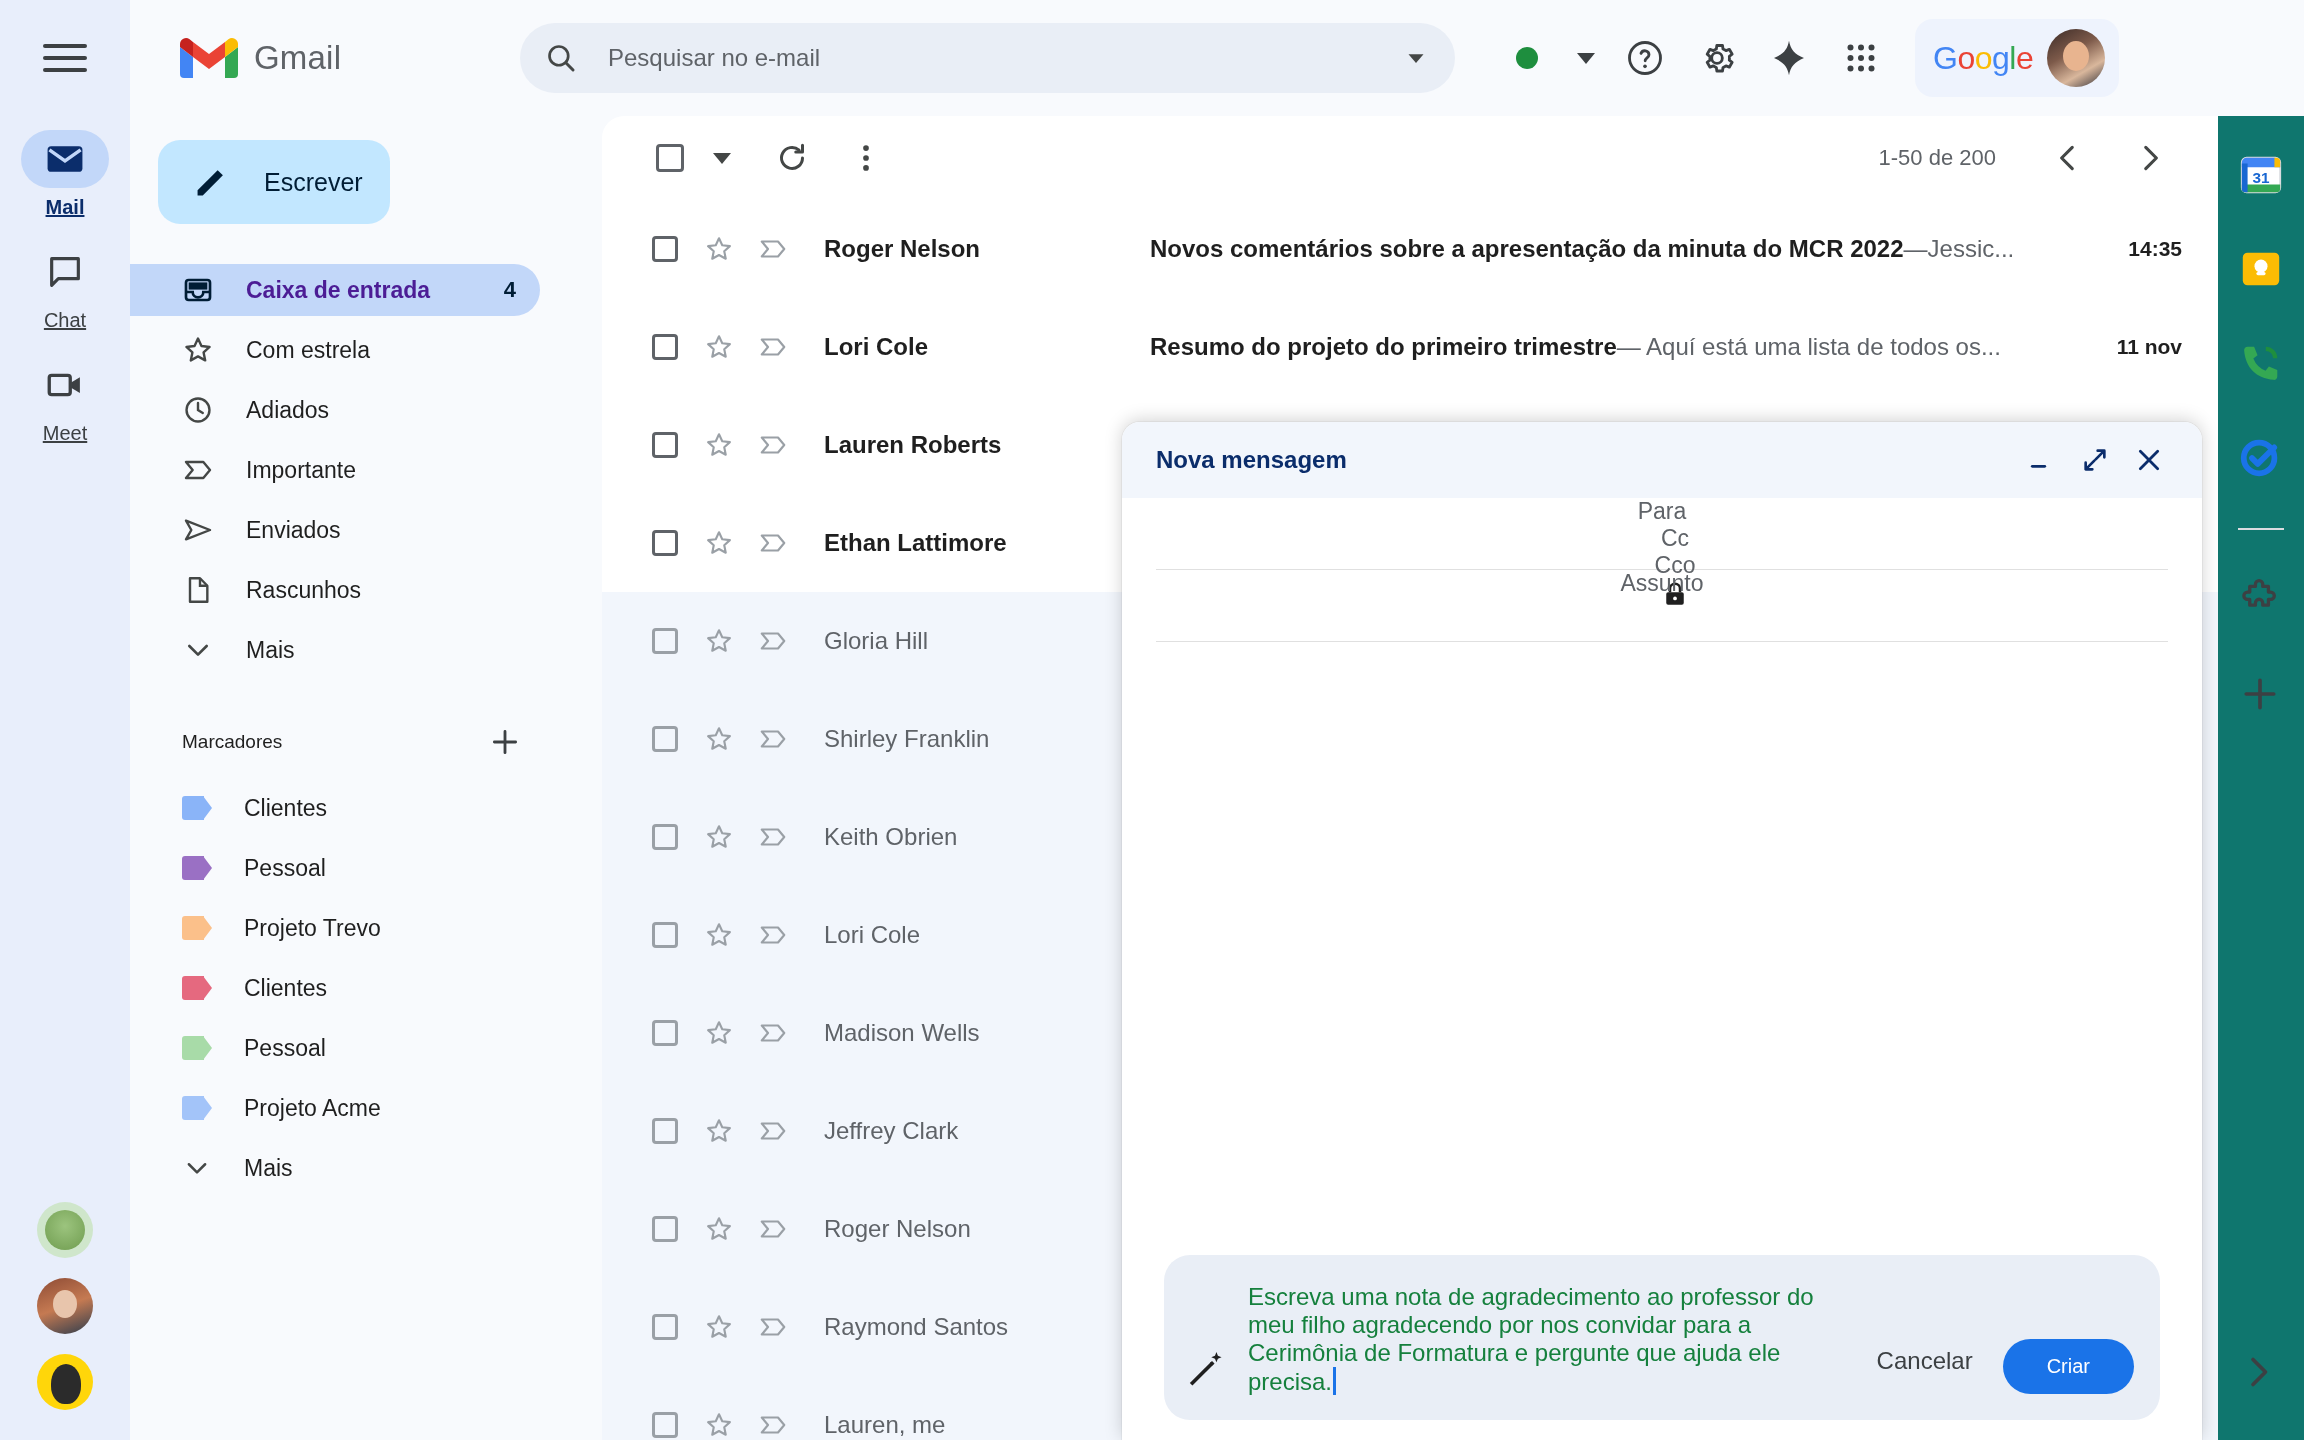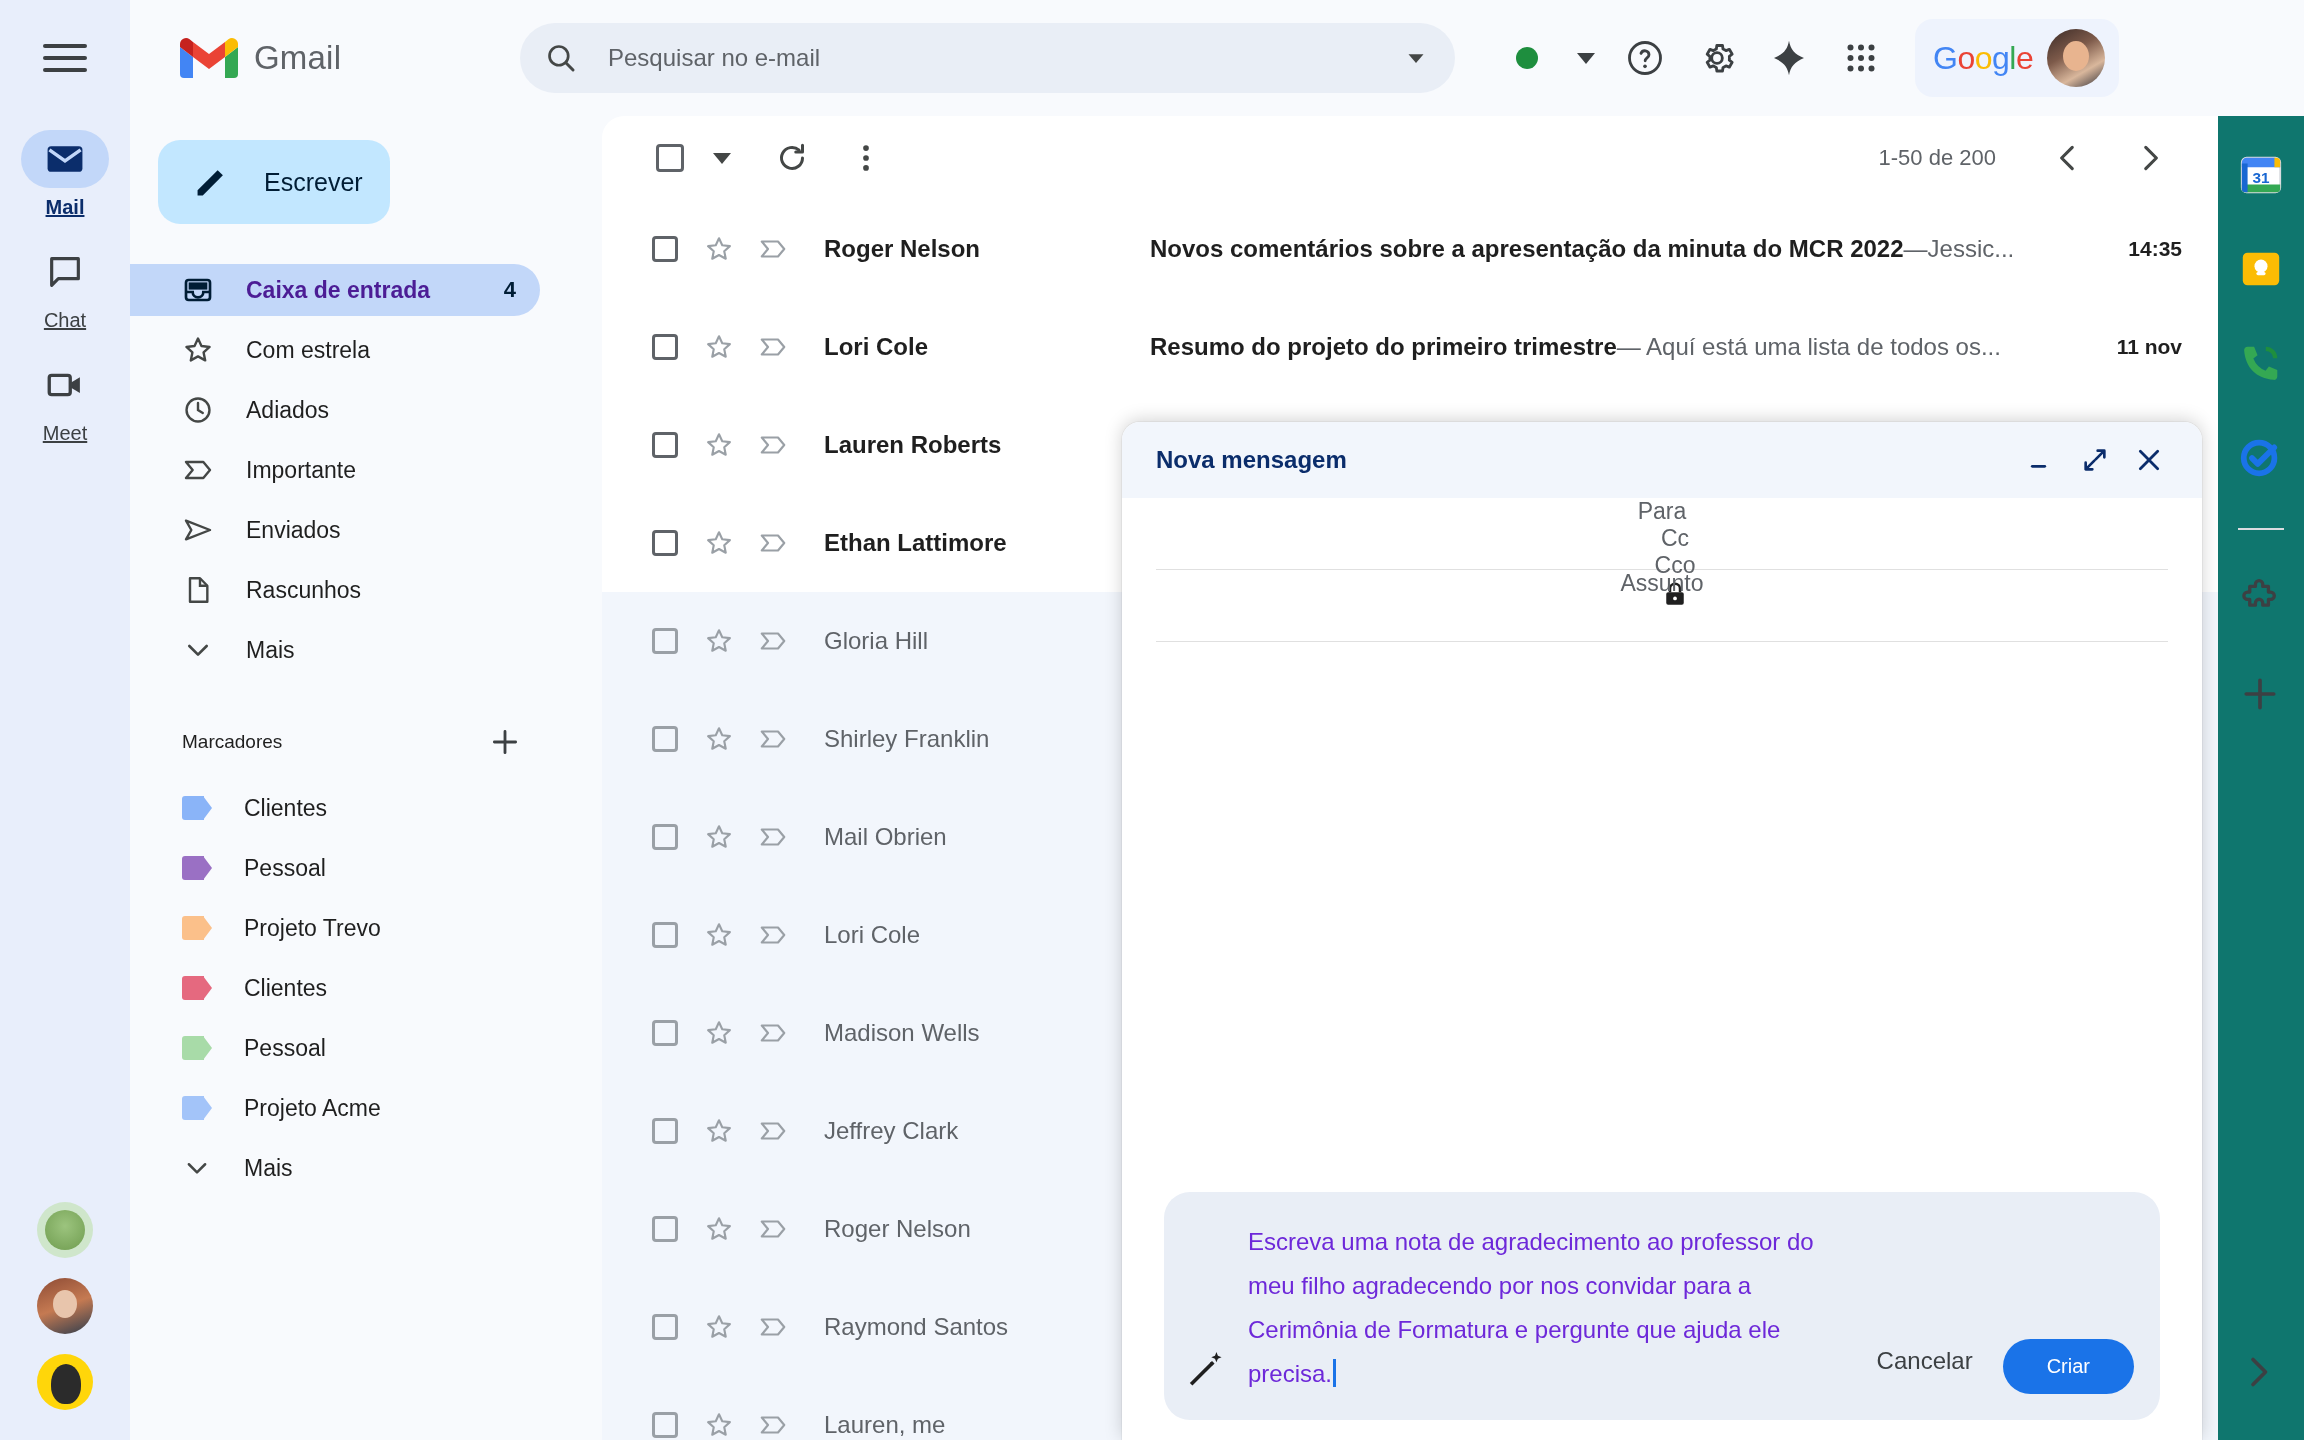--- a/index.html
+++ b/index.html
@@ -206,21 +206,21 @@
   #lock-ic { margin-left: 26px; cursor: pointer; }
   #compose-body { flex: 1; position: relative; }
 
   #ai-box {
     position: absolute; left: 42px; right: 42px; bottom: 20px;
     background: #e9eef6; border-radius: 26px;
     display: flex; align-items: flex-end; padding: 24px 26px 24px 22px; gap: 18px;
   }
   #ai-wand { width: 44px; height: 44px; flex: none; margin-bottom: 4px; }
   #ai-text {
-    flex: 1; font-size: 24px; line-height: 44px; color: #6d28d9;
+    flex: 1; font-size: 24px; line-height: 28px; color: #15803d;
     padding-top: 4px; white-space: pre-line;
   }
   #ai-caret {
     display: inline-block; width: 3px; height: 28px; background: #1a73e8;
     vertical-align: -5px; margin-left: 1px;
   }
   #ai-actions { display: flex; gap: 26px; margin-bottom: 2px; }
   #cancel-btn { font-size: 24px; color: #3c4043; cursor: pointer; padding: 8px 4px; }
   #create-btn {
     background: #1a73e8; color: #fff; font-size: 20px;
@@ -621,21 +621,21 @@
         <span class="mrow-ic">
           <svg width="30" height="30" viewBox="0 0 24 24">
             <path d="M12 3.4l2.6 5.6 6.1.7-4.5 4.1 1.2 6-5.4-3-5.4 3 1.2-6L3.3 9.7l6.1-.7z" fill="none" stroke="#9aa0a6" stroke-width="1.7" stroke-linejoin="round"></path>
           </svg>
         </span>
         <span class="mrow-ic">
           <svg width="30" height="30" viewBox="0 0 24 24">
             <path d="M3 6h13l5 6-5 6H3l5-6z" fill="none" stroke="#9aa0a6" stroke-width="1.7" stroke-linejoin="round"></path>
           </svg>
         </span>
-        <span class="sender">Mail Obrien</span>
+        <span class="sender">Keith Obrien</span>
         <span class="subject-wrap"><span class="subj">C</span><span></span></span>
         <span class="time"></span>
       </div>
       <div class="mail-row read">
         <span class="mrow-ic">
           <span class="mail-check"></span>
         </span>
         <span class="mrow-ic">
           <svg width="30" height="30" viewBox="0 0 24 24">
             <path d="M12 3.4l2.6 5.6 6.1.7-4.5 4.1 1.2 6-5.4-3-5.4 3 1.2-6L3.3 9.7l6.1-.7z" fill="none" stroke="#9aa0a6" stroke-width="1.7" stroke-linejoin="round"></path>

